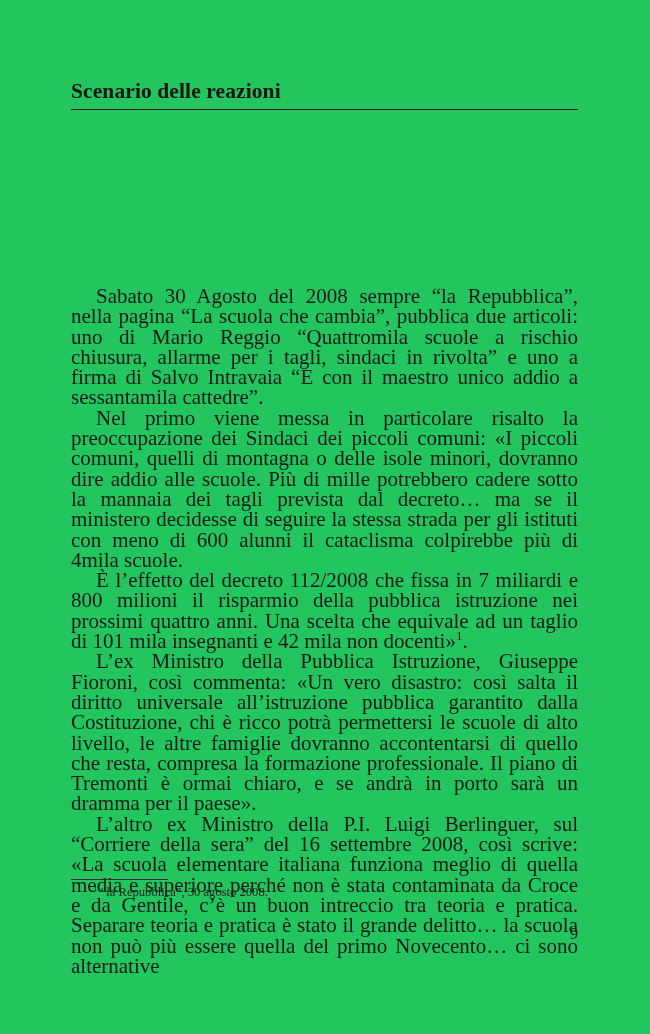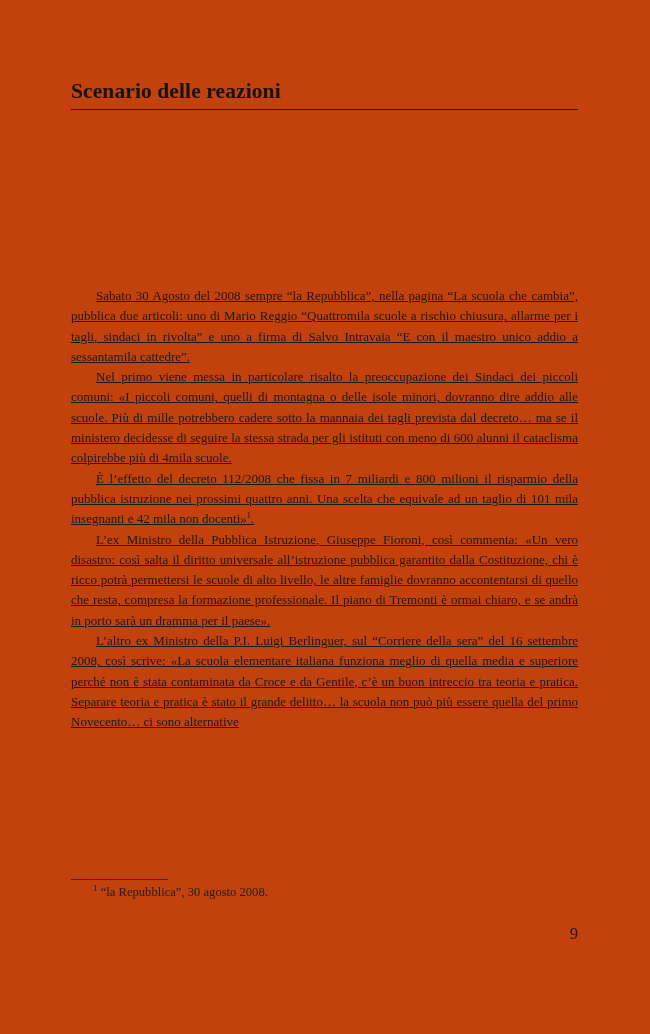--- a/index.html
+++ b/index.html
@@ -15,21 +15,21 @@
     color: #1a1a1a;
     overflow: hidden;
   }
 
   .page {
     position: absolute;
     left: 0;
     top: 0;
     width: 650px;
     height: 1034px;
-    background: #c2410c;
+    background: #22c55e;
   }
 
   
   .heading-block {
     position: absolute;
     left: 71px;
     top: 79px;
     width: 507px;
   }
   .chapter-title {
@@ -50,29 +50,28 @@
 
   
   .body-block {
     position: absolute;
     left: 71px;
     top: 286px;
     width: 507px;
   }
   .para {
     margin: 0;
-    font-size: 13px;
+    font-size: 21px;
     line-height: 20.3px;
     text-align: justify;
     text-justify: inter-word;
     text-indent: 25px;
     color: #1a1a1a;
     -webkit-hyphens: none;
     hyphens: none;
-    text-decoration: underline;
   }
   .para sup {
     font-size: 0.62em;
     vertical-align: super;
     line-height: 0;
   }
 
   
   .footnote-block {
     position: absolute;

